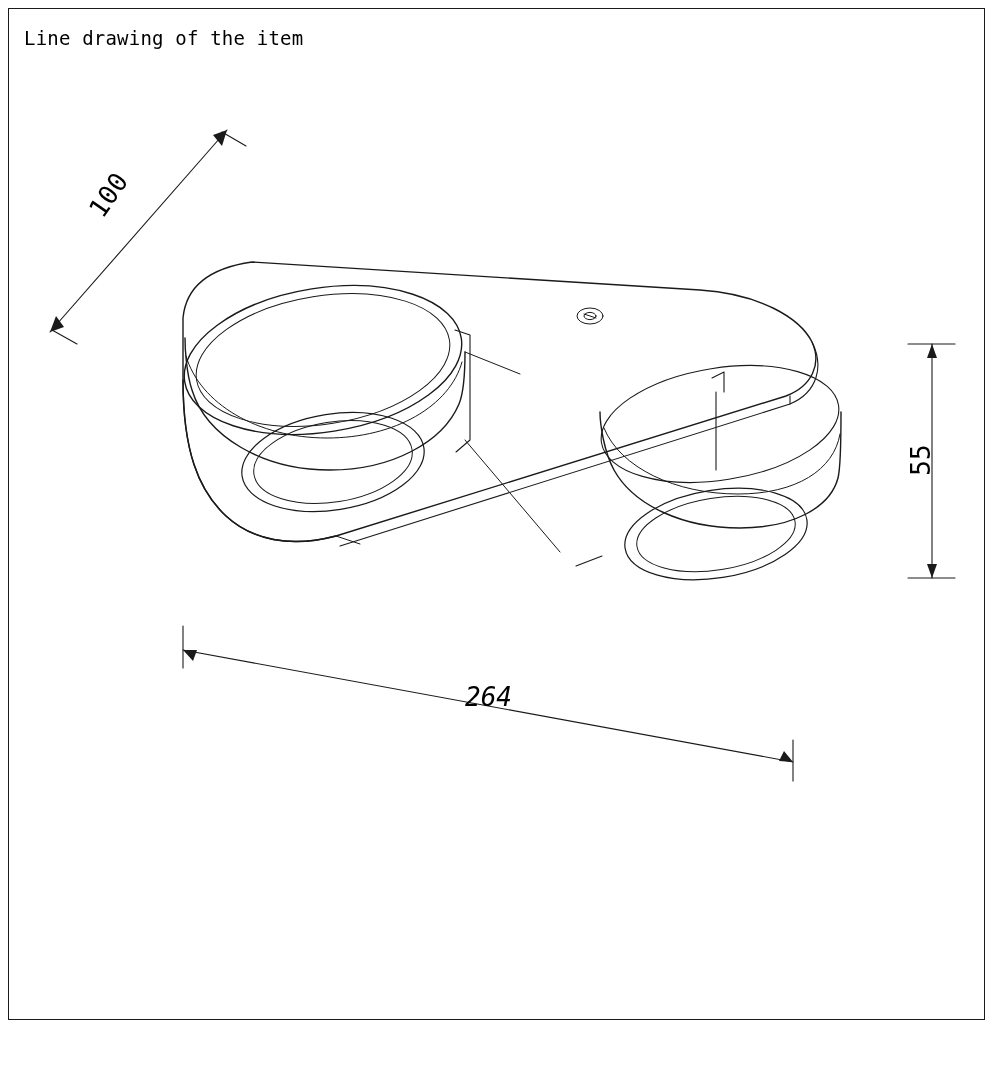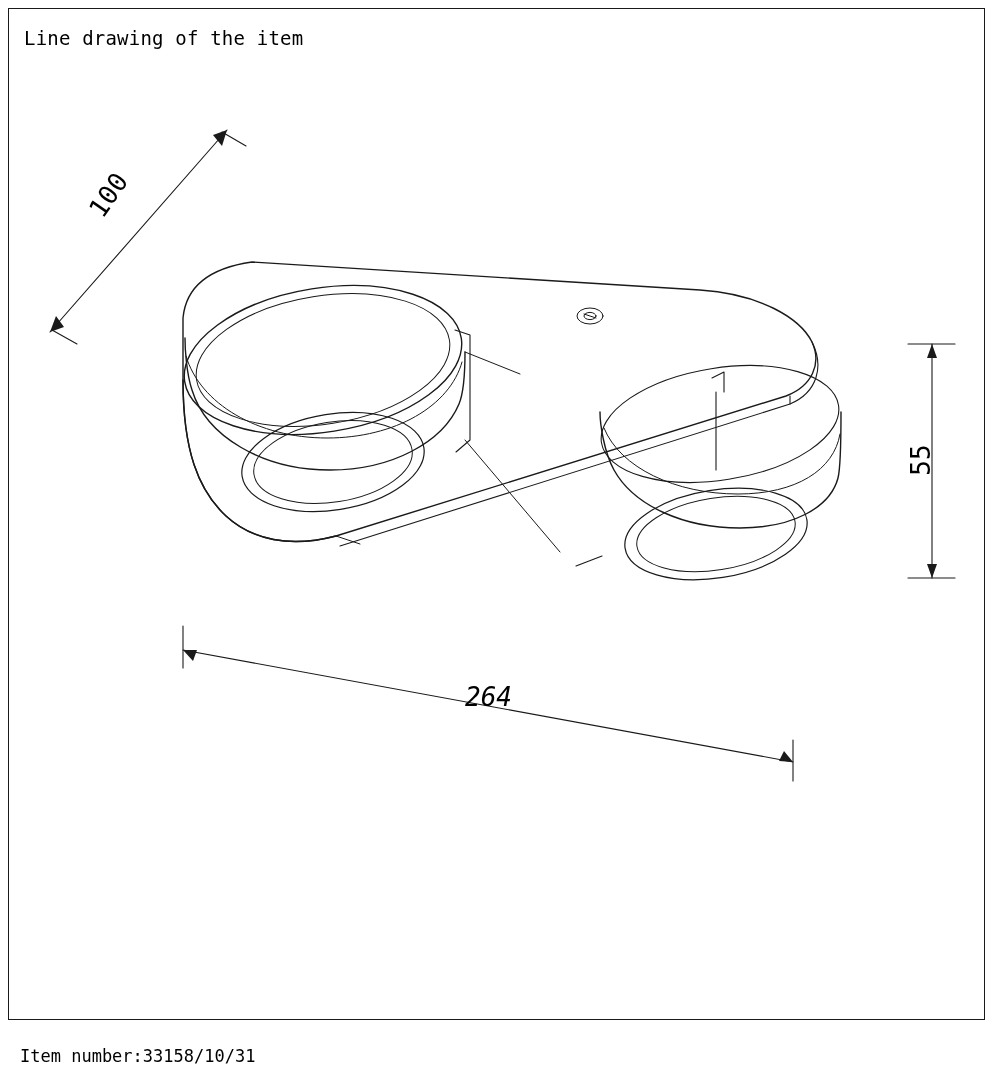--- a/index.html
+++ b/index.html
@@ -180,15 +180,14 @@
         <path d="M336 536 L360 544"></path>
       </g>
 
     </g>
   </svg>
 
   <div class="dim-label dim-100">100</div>
   <div class="dim-label dim-55">55</div>
   <div class="dim-label dim-264">264</div>
 
-  <div class="footer">Item number:33158/10/31</div>
 
 </div>
 
 </body></html>

